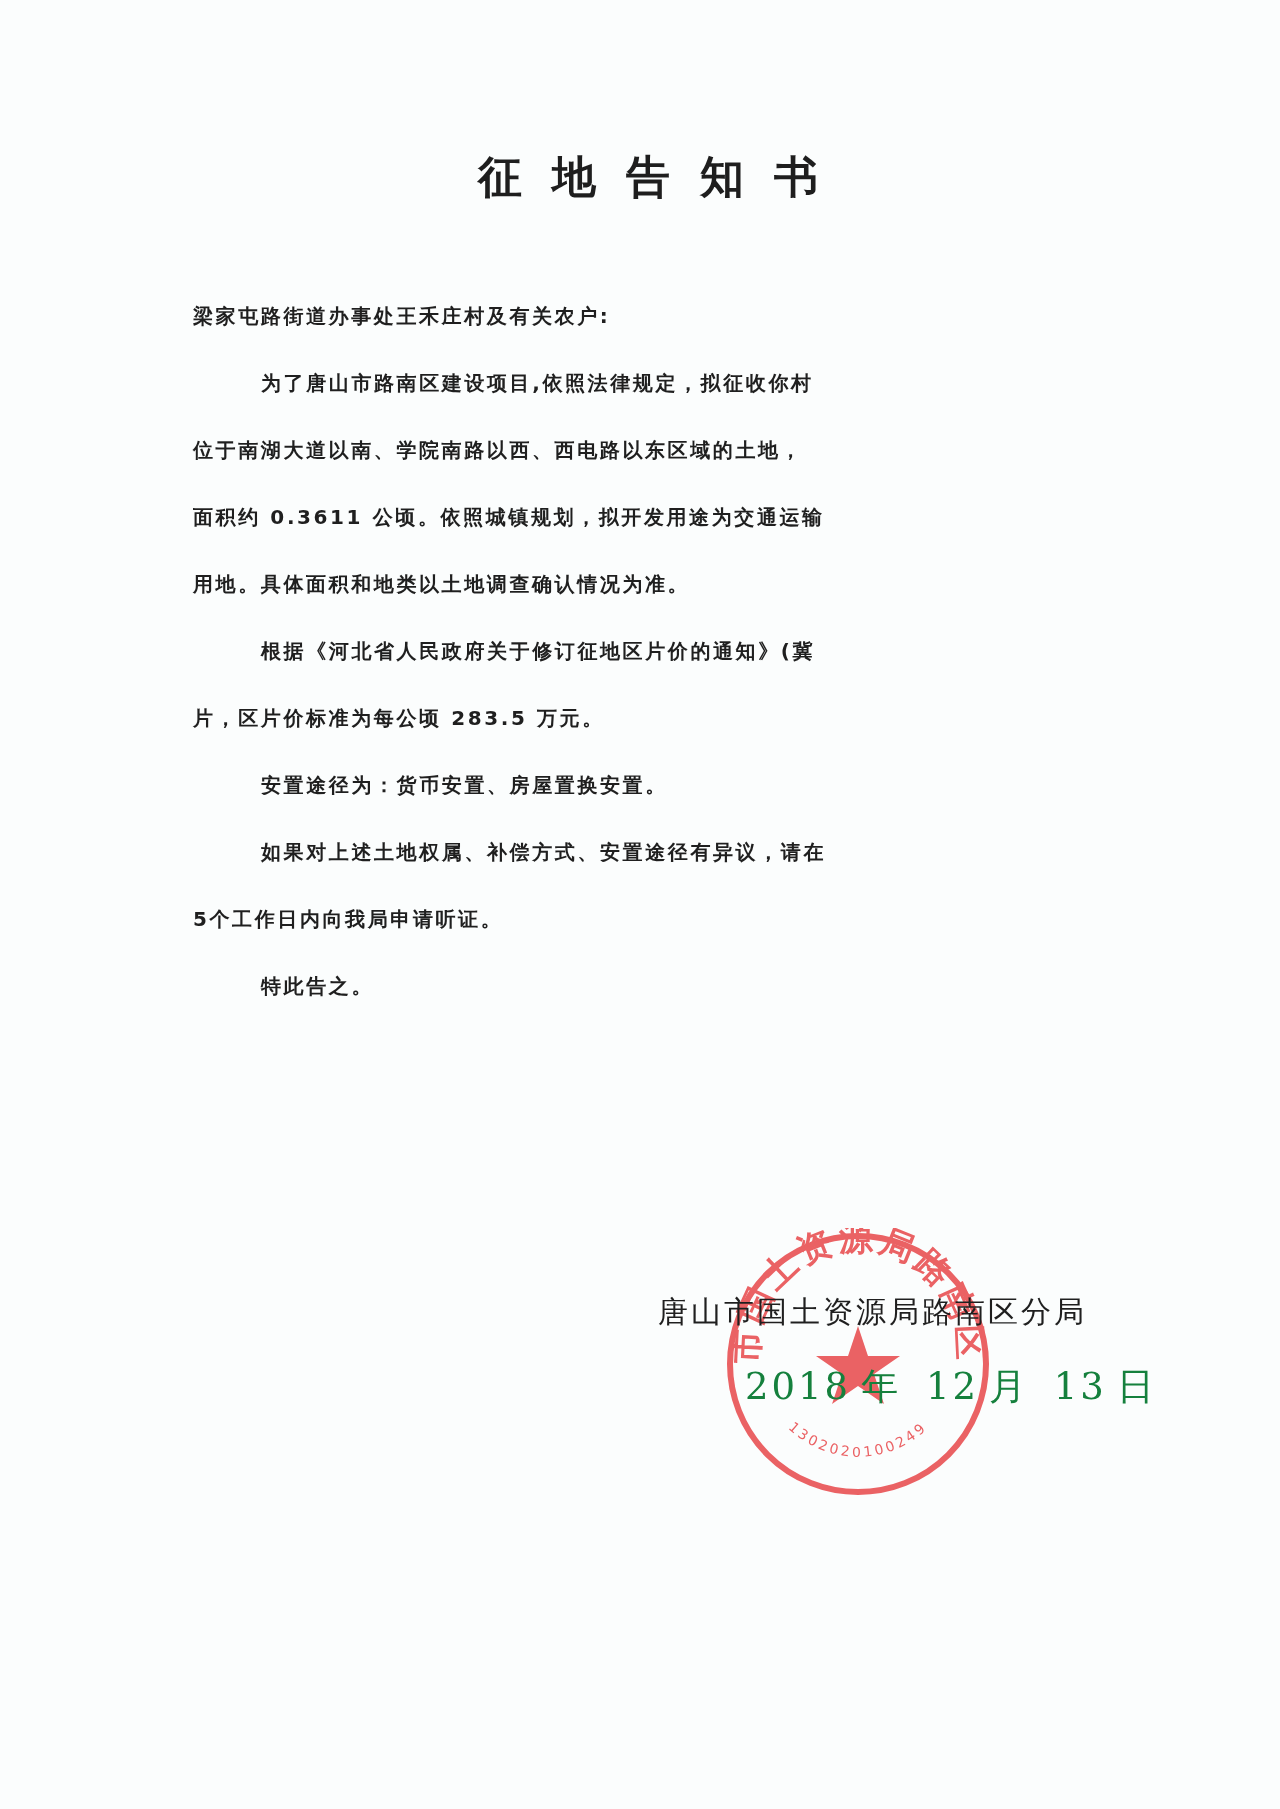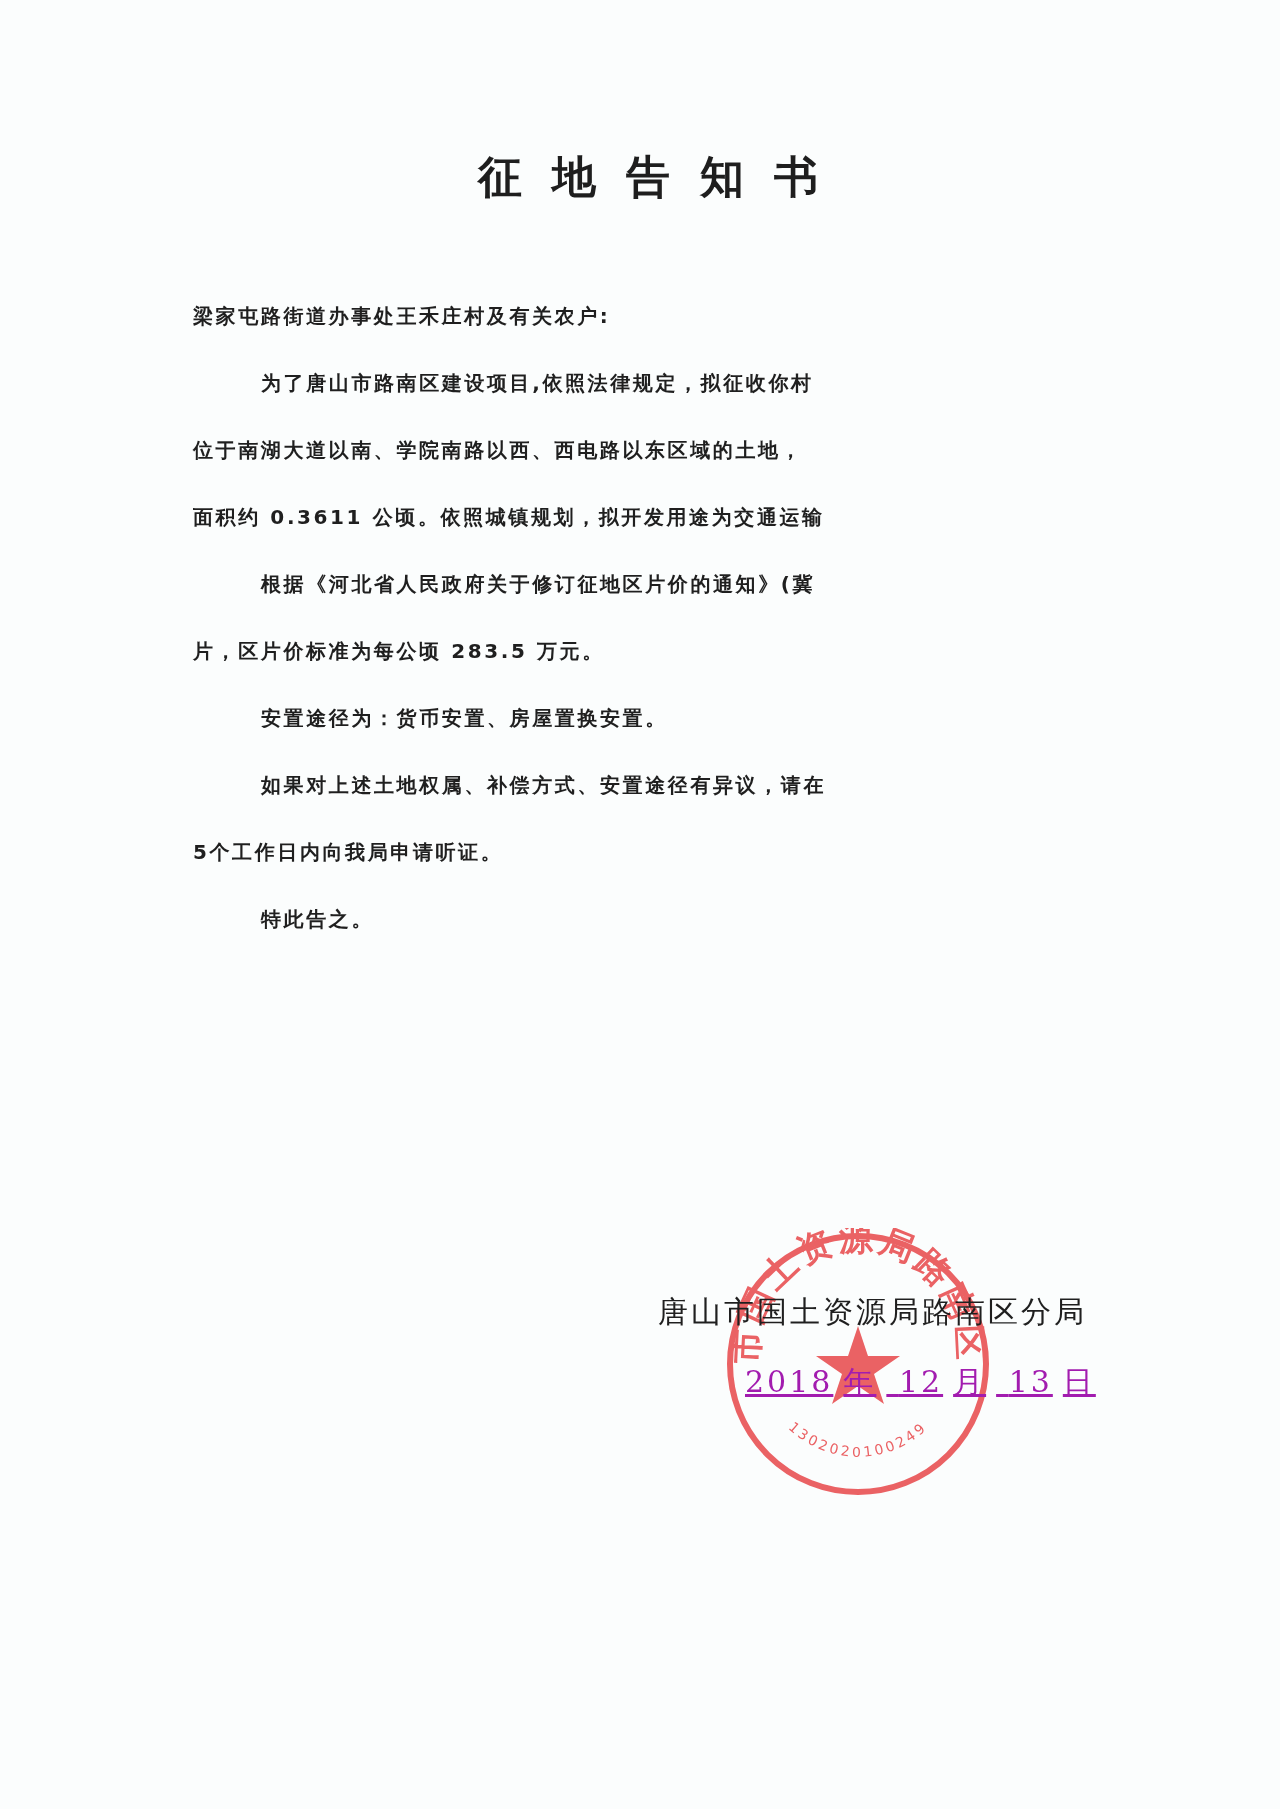--- a/index.html
+++ b/index.html
@@ -63,26 +63,25 @@
       font-size: 30px;
       letter-spacing: 3px;
       color: #1f1f1f;
       font-family: "DejaVu Sans", "Liberation Sans", sans-serif;
       white-space: nowrap;
     }
     .date {
       position: absolute;
       left: 745px;
       top: 1362px;
-      font-size: 30px;
+      font-size: 37px;
       letter-spacing: 3px;
-      color: #a21caf;
+      color: #15803d;
       font-family: "DejaVu Serif", "Liberation Serif", serif;
       white-space: nowrap;
-      text-decoration: underline;
     }
     .date span { margin-right: 10px; }
     .stamp {
       position: absolute;
       left: 722px;
       top: 1228px;
       width: 272px;
       height: 272px;
       pointer-events: none;
       opacity: 0.85;
@@ -95,20 +94,21 @@
 <div class="page">
 
   <div class="title text-layer">征地告知书</div>
 
   <div class="body-text text-layer">
     <span class="line">梁家屯路街道办事处王禾庄村及有关农户:</span>
 
     <span class="line indent">为了唐山市路南区建设项目,依照法律规定，拟征收你村</span>
     <span class="line">位于南湖大道以南、学院南路以西、西电路以东区域的土地，</span>
     <span class="line">面积约 0.3611 公顷。依照城镇规划，拟开发用途为交通运输</span>
+    <span class="line">用地。具体面积和地类以土地调查确认情况为准。</span>
 
     <span class="line indent">根据《河北省人民政府关于修订征地区片价的通知》(冀</span>
     <span class="line">片，区片价标准为每公顷 283.5 万元。</span>
 
     <span class="line indent">安置途径为：货币安置、房屋置换安置。</span>
 
     <span class="line indent">如果对上述土地权属、补偿方式、安置途径有异议，请在</span>
     <span class="line">5个工作日内向我局申请听证。</span>
 
     <span class="line indent">特此告之。</span>

